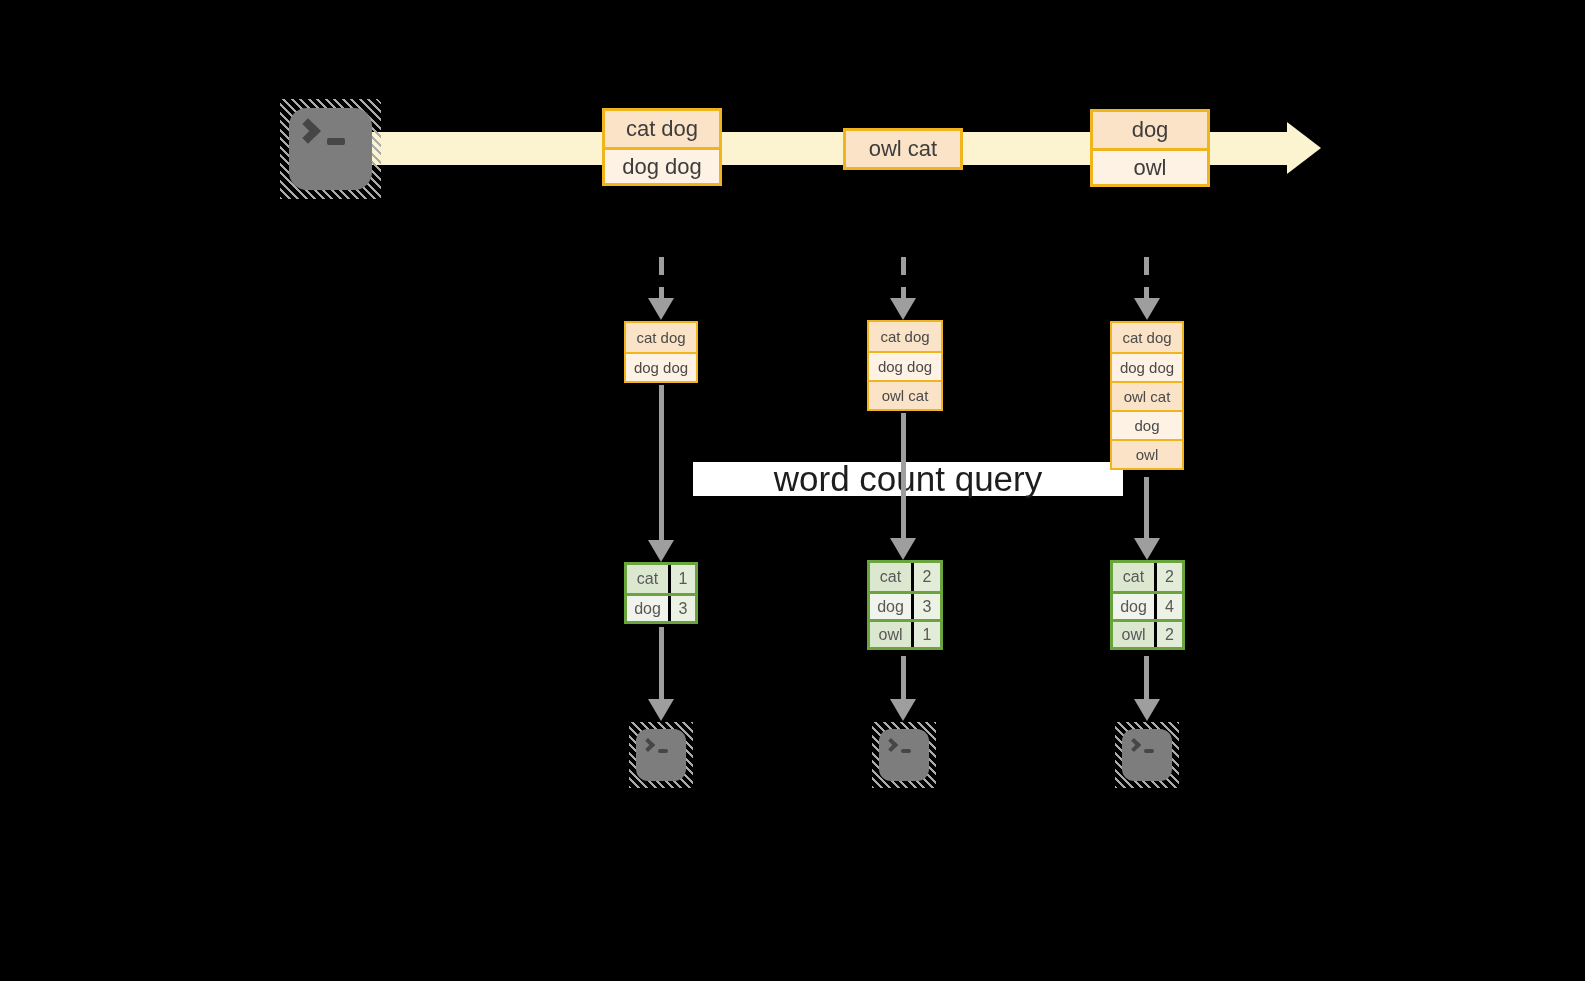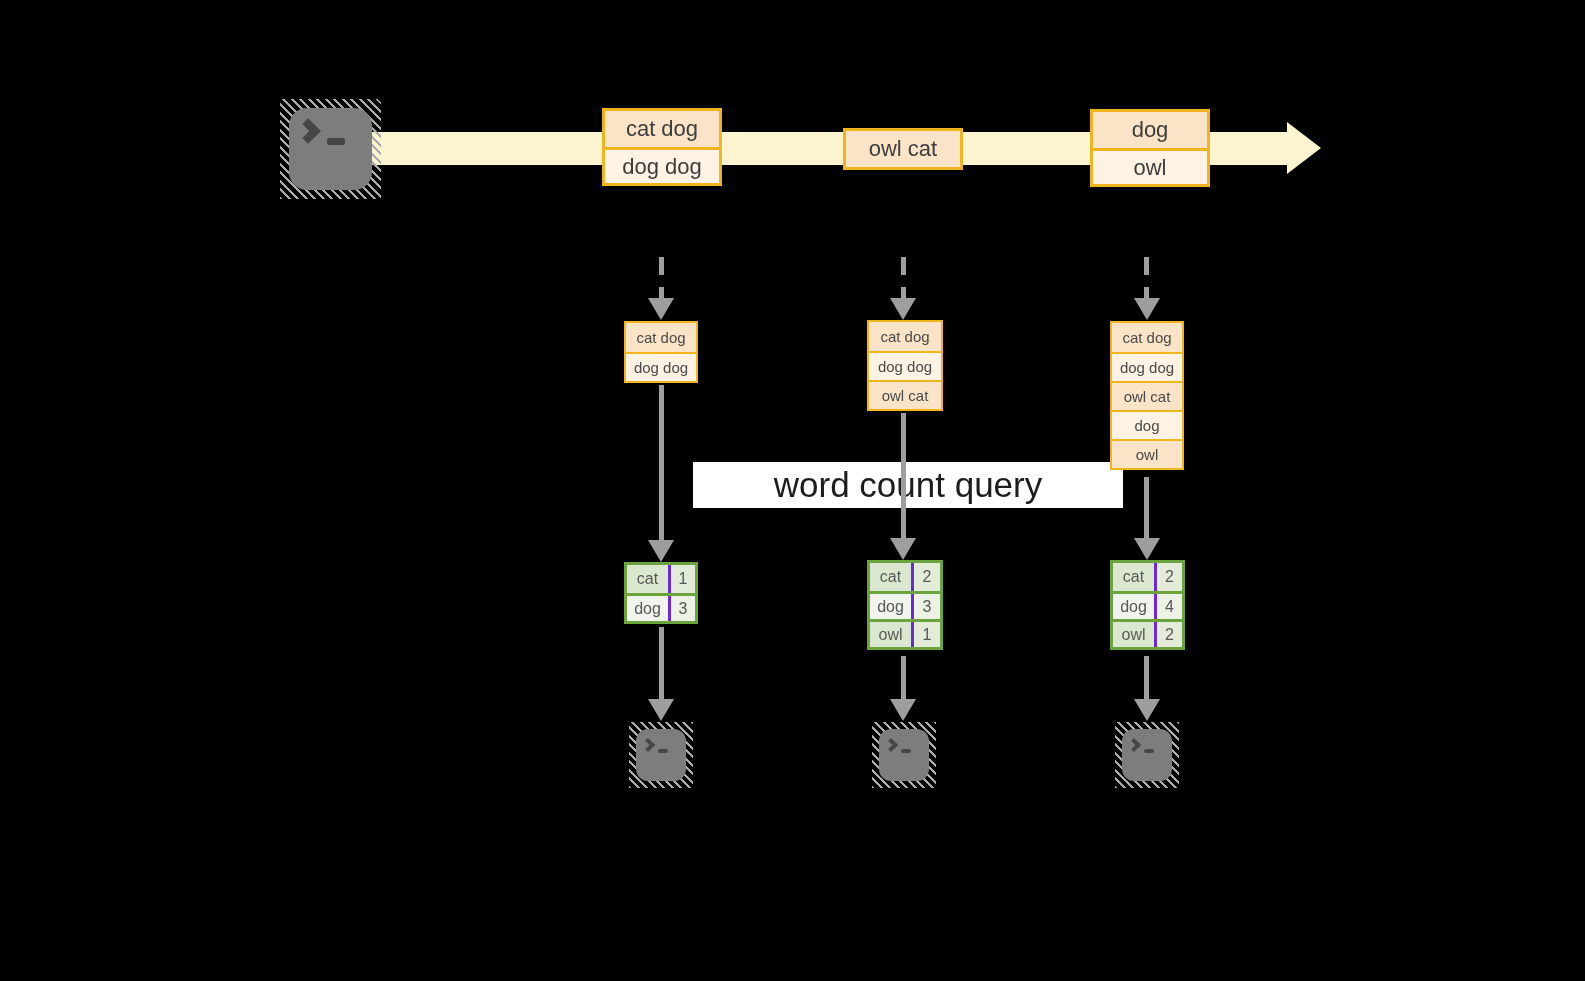--- a/index.html
+++ b/index.html
@@ -62,21 +62,21 @@
   }
 
   
   .gtable { border: 3px solid #69a43c; z-index: 4; background:#69a43c; }
   .gtable .grow { display: flex; height: 28px; }
   .gtable .grow + .grow { border-top: 3px solid #69a43c; }
   .gcell {
     display: flex; align-items: center; justify-content: center;
     font-size: 16px; color: #585858;
   }
-  .gword { width: 44px; border-right: 3px solid #6d28d9; }
+  .gword { width: 44px; border-right: 3px solid #000000; }
   .gval  { flex: 1; }
   .gw-dark  { background: #dce7d0; }  .gv-dark  { background: #e3ecd8; }
   .gw-light { background: #f0f4ec; }  .gv-light { background: #ecf2e4; }
 
   
   .hatch {
     background: repeating-linear-gradient(45deg, #ababab 0 2px, rgba(0,0,0,0) 2px 6px);
     z-index: 4;
   }
   .termbody { position: relative; width: 100%; height: 100%; background: #7d7d7d; }
@@ -141,21 +141,21 @@
   </div>
 
   <div class="abs sbox" style="left:1110px; top:321px; width:74px;">
     <div class="row fill-dark">cat dog</div>
     <div class="row fill-light">dog dog</div>
     <div class="row fill-dark">owl cat</div>
     <div class="row fill-light">dog</div>
     <div class="row fill-dark">owl</div>
   </div>
 
-  <div class="abs queryband" style="left:693px; top:462px; width:430px; height:46px;">word count query</div>
+  <div class="abs queryband" style="left:693px; top:462px; width:430px; height:34px;">word count query</div>
 
   <div class="abs sline" style="left:659px;  top:385px; height:156px;"></div>
   <div class="abs ahead" style="left:648px;  top:540px;"></div>
   <div class="abs sline" style="left:901px;  top:413px; height:126px;"></div>
   <div class="abs ahead" style="left:890px;  top:538px;"></div>
   <div class="abs sline" style="left:1144px; top:477px; height:62px;"></div>
   <div class="abs ahead" style="left:1134px; top:538px;"></div>
 
   <div class="abs gtable" style="left:624px; top:562px; width:74px;">
     <div class="grow">

